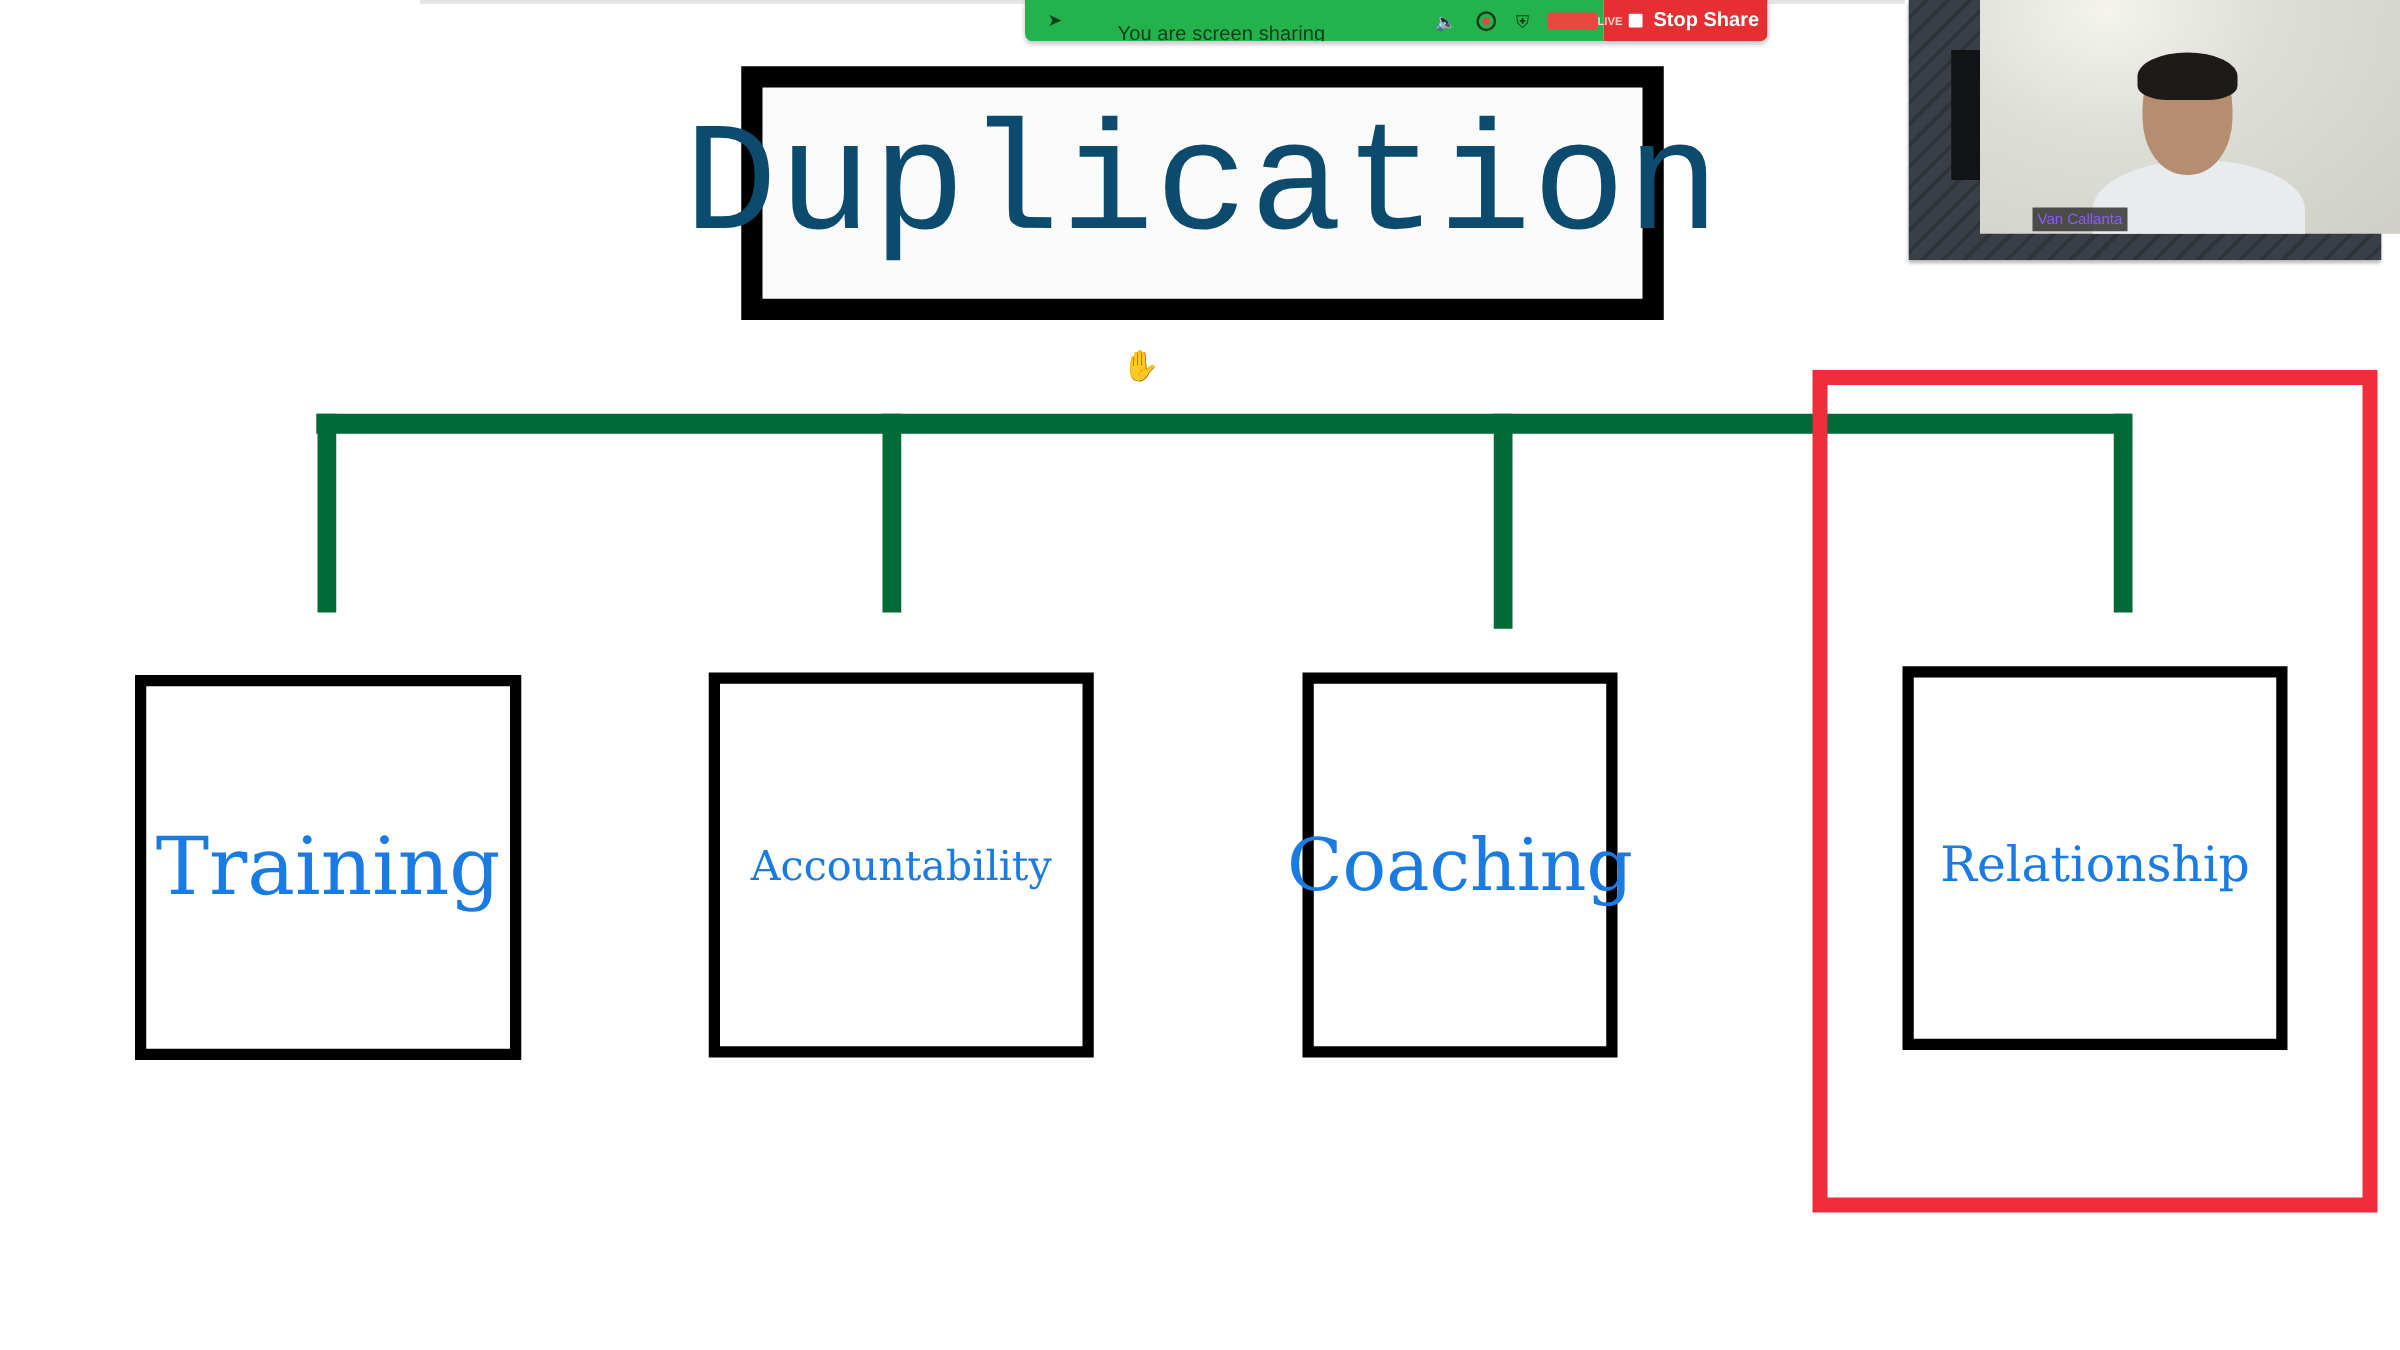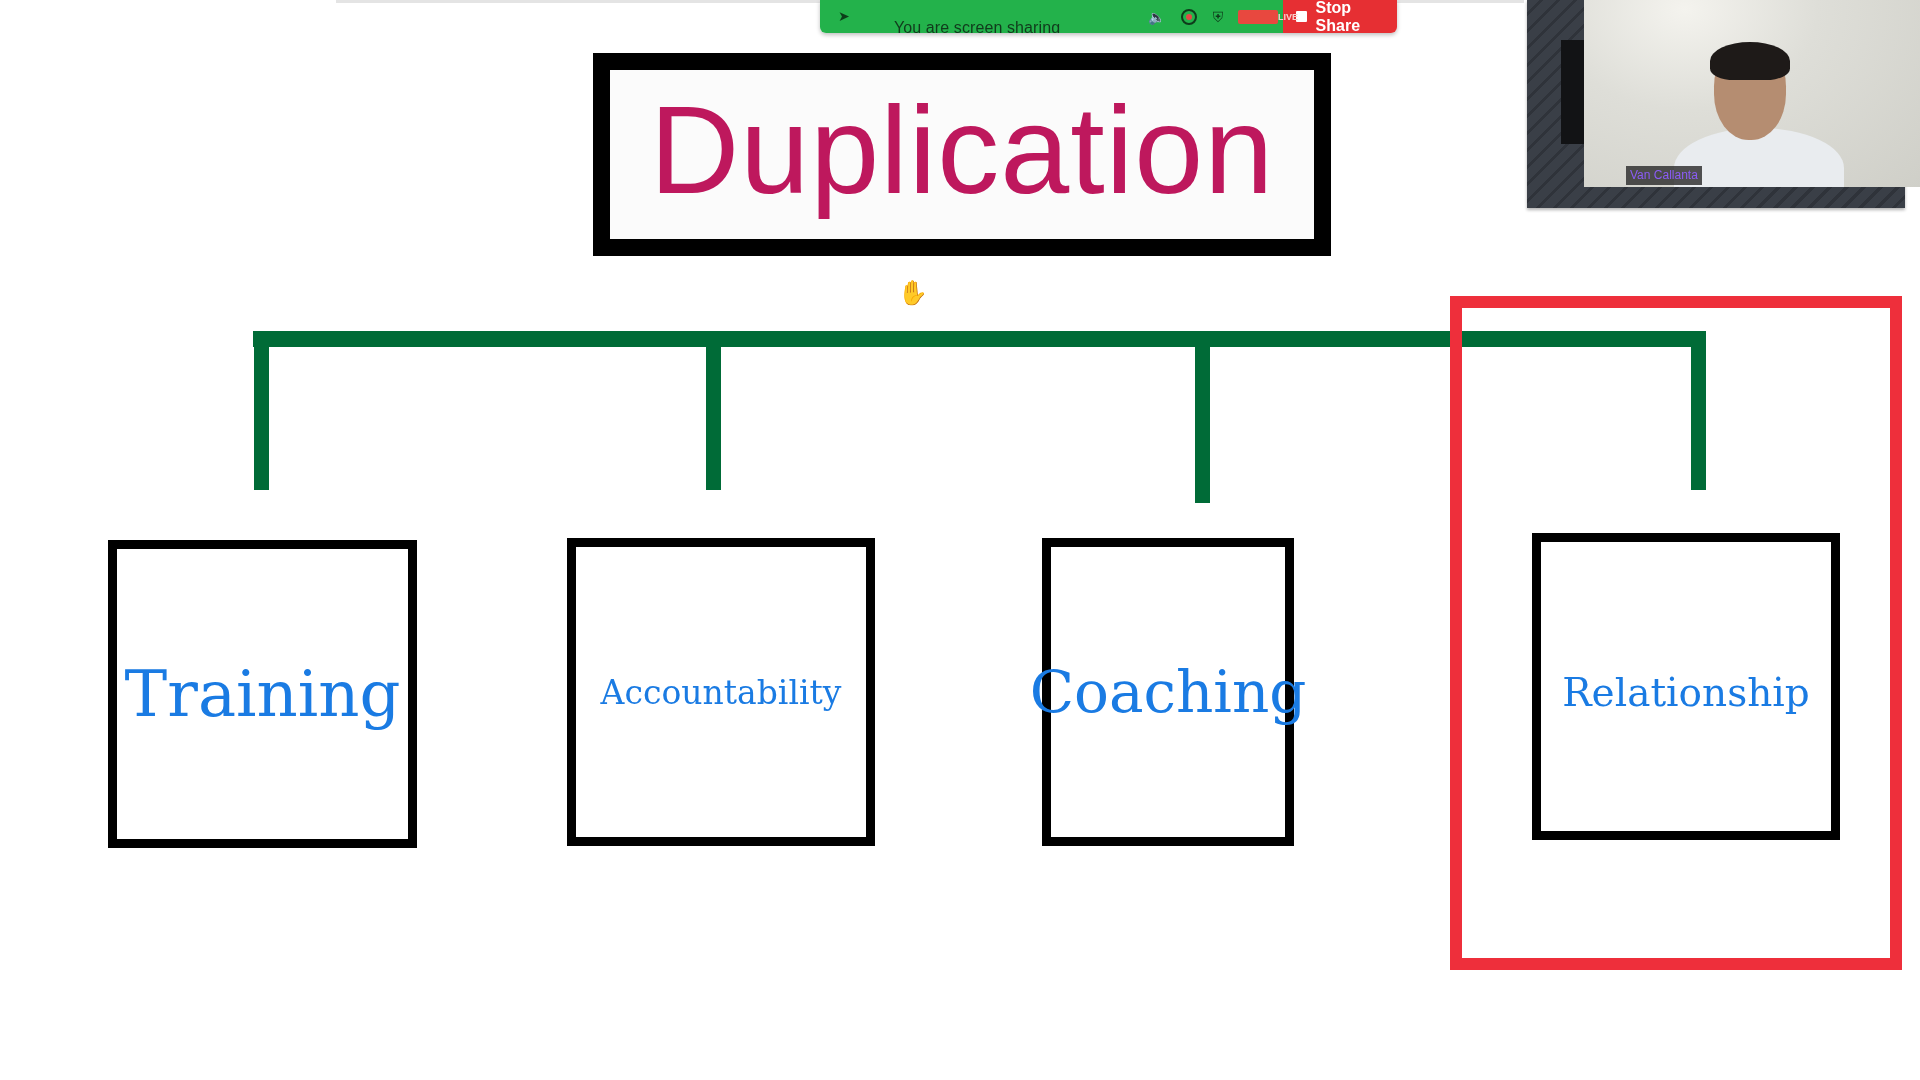--- a/index.html
+++ b/index.html
@@ -11,36 +11,36 @@
   
   .share-bar { position: absolute; left: 820px; top: 0; height: 33px; display: flex; border-radius: 0 0 6px 6px; overflow: hidden; box-shadow: 0 2px 4px rgba(0,0,0,0.25); }
   .share-green { background: #1db954; background: #23b24b; width: 463px; display: flex; align-items: center; position: relative; font-family: "Liberation Sans", sans-serif; }
   .share-green .pin { position: absolute; left: 18px; top: 8px; width: 12px; height: 16px; color: #0d3d1a; font-size: 14px; line-height: 16px; }
   .share-green .label { position: absolute; left: 74px; top: 7px; color: #113a1c; font-size: 16px; font-weight: normal; letter-spacing: 0.1px; margin-top: 12px; }
   .share-green .ic { position: absolute; top: 8px; width: 18px; height: 18px; color: #0f3b1b; font-size: 14px; line-height: 18px; text-align: center; }
   .rec-ic { border: 2px solid #0f3b1b; border-radius: 50%; width: 16px !important; height: 16px !important; top: 9px !important; }
   .rec-ic::after { content: ""; position: absolute; left: 3px; top: 3px; width: 6px; height: 6px; border-radius: 50%; background: #e34848; }
   .shield-ic { font-size: 15px; }
   .live-badge { position: absolute; left: 418px; top: 10px; width: 32px; height: 14px; background: #e8483f; color: #f8d0cc; font-size: 9px; font-weight: bold; text-align: center; line-height: 14px; border-radius: 2px; padding-left: 40px; }
-  .share-red { background: #e62f33; width: 114px; display: flex; align-items: center; padding-left: 13px; font-family: "Liberation Sans", sans-serif; cursor: pointer; }
+  .share-red { background: #e62f33; width: 131px; display: flex; align-items: center; padding-left: 13px; font-family: "Liberation Sans", sans-serif; cursor: pointer; justify-content: center; }
   .share-red .stop-sq { width: 11px; height: 11px; background: #ffffff; margin-right: 9px; border-radius: 1px; }
   .share-red .stop-label { color: #ffffff; font-size: 16px; font-weight: bold; }
 
   
   .video-panel { position: absolute; left: 1527px; top: 0; width: 378px; height: 208px; background: repeating-linear-gradient(135deg, #3a3f47 0px, #3a3f47 9px, #2f333a 9px, #2f333a 12px); box-shadow: 0 2px 3px rgba(0,0,0,0.3); }
   .video-panel .dark-block { position: absolute; left: 34px; top: 40px; width: 24px; height: 104px; background: #121315; }
   .video-frame { position: absolute; left: 1584px; top: 0; width: 336px; height: 187px; background: radial-gradient(ellipse at 30% 5%, #f4f3ee 0%, #deded8 40%, #cfcfc8 100%); overflow: hidden; }
   .person-head { position: absolute; left: 130px; top: 44px; width: 72px; height: 96px; background: #b58d71; border-radius: 44% 44% 48% 48%; }
   .person-hair { position: absolute; left: 126px; top: 42px; width: 80px; height: 38px; background: #1e1a18; border-radius: 50% 50% 30% 30%; }
   .person-body { position: absolute; left: 90px; top: 128px; width: 170px; height: 80px; background: #e9ecef; border-radius: 50% 50% 0 0; }
   .name-tag { position: absolute; left: 1626px; top: 166px; height: 19px; padding: 0 4px; background: rgba(40,40,40,0.8); color: #8b5cf6; font-family: "Liberation Sans", sans-serif; font-size: 12px; line-height: 19px; }
 
   
   .title-box { position: absolute; left: 593px; top: 53px; width: 738px; height: 203px; border: 17px solid #000000; background: #fbfbfb; display: flex; align-items: center; justify-content: center; }
-  .title-text { color: #be185d; font-family: Liberation Sans, sans-serif; font-size: 124px; line-height: 1; margin-top: -10px; letter-spacing: 1px; }
+  .title-text { color: #0c4a6e; font-family: Liberation Mono, monospace; font-size: 124px; line-height: 1; margin-top: -10px; letter-spacing: 1px; }
 
   .green-h { position: absolute; left: 253px; top: 331px; width: 1452px; height: 16px; background: #006b37; }
   .green-v { position: absolute; top: 331px; width: 15px; background: #006b37; }
 
   .node-box { position: absolute; border: 9px solid #000000; background: #ffffff; display: flex; align-items: center; justify-content: center; }
   .node-text { color: #1a7be3; font-family: "DejaVu Serif", serif; font-weight: normal; line-height: 1; }
 
   .red-highlight { position: absolute; left: 1450px; top: 296px; width: 452px; height: 674px; border: 12px solid #ee2f3b; }
 
   .hand-cursor { position: absolute; left: 898px; top: 278px; width: 30px; height: 30px; font-size: 24px; line-height: 30px; color: #000; }
@@ -87,19 +87,19 @@
 
 <div class="node-box" style="left:108px; top:540px; width:309px; height:308px;">
   <span class="node-text" style="font-size:64px;">Training</span>
 </div>
 <div class="node-box" style="left:567px; top:538px; width:308px; height:308px;">
   <span class="node-text" style="font-size:33px;">Accountability</span>
 </div>
 <div class="node-box" style="left:1042px; top:538px; width:252px; height:308px;">
   <span class="node-text" style="font-size:58px;">Coaching</span>
 </div>
-<div class="node-box" style="left:1522px; top:533px; width:308px; height:307px;margin-left:10px;">
+<div class="node-box" style="left:1522px; top:533px; width:308px; height:307px;">
   <span class="node-text" style="font-size:39px; margin-top:12px;">Relationship</span>
 </div>
 
 <div class="red-highlight"></div>
 
 <div class="hand-cursor">✋</div>
 
 </body></html>

